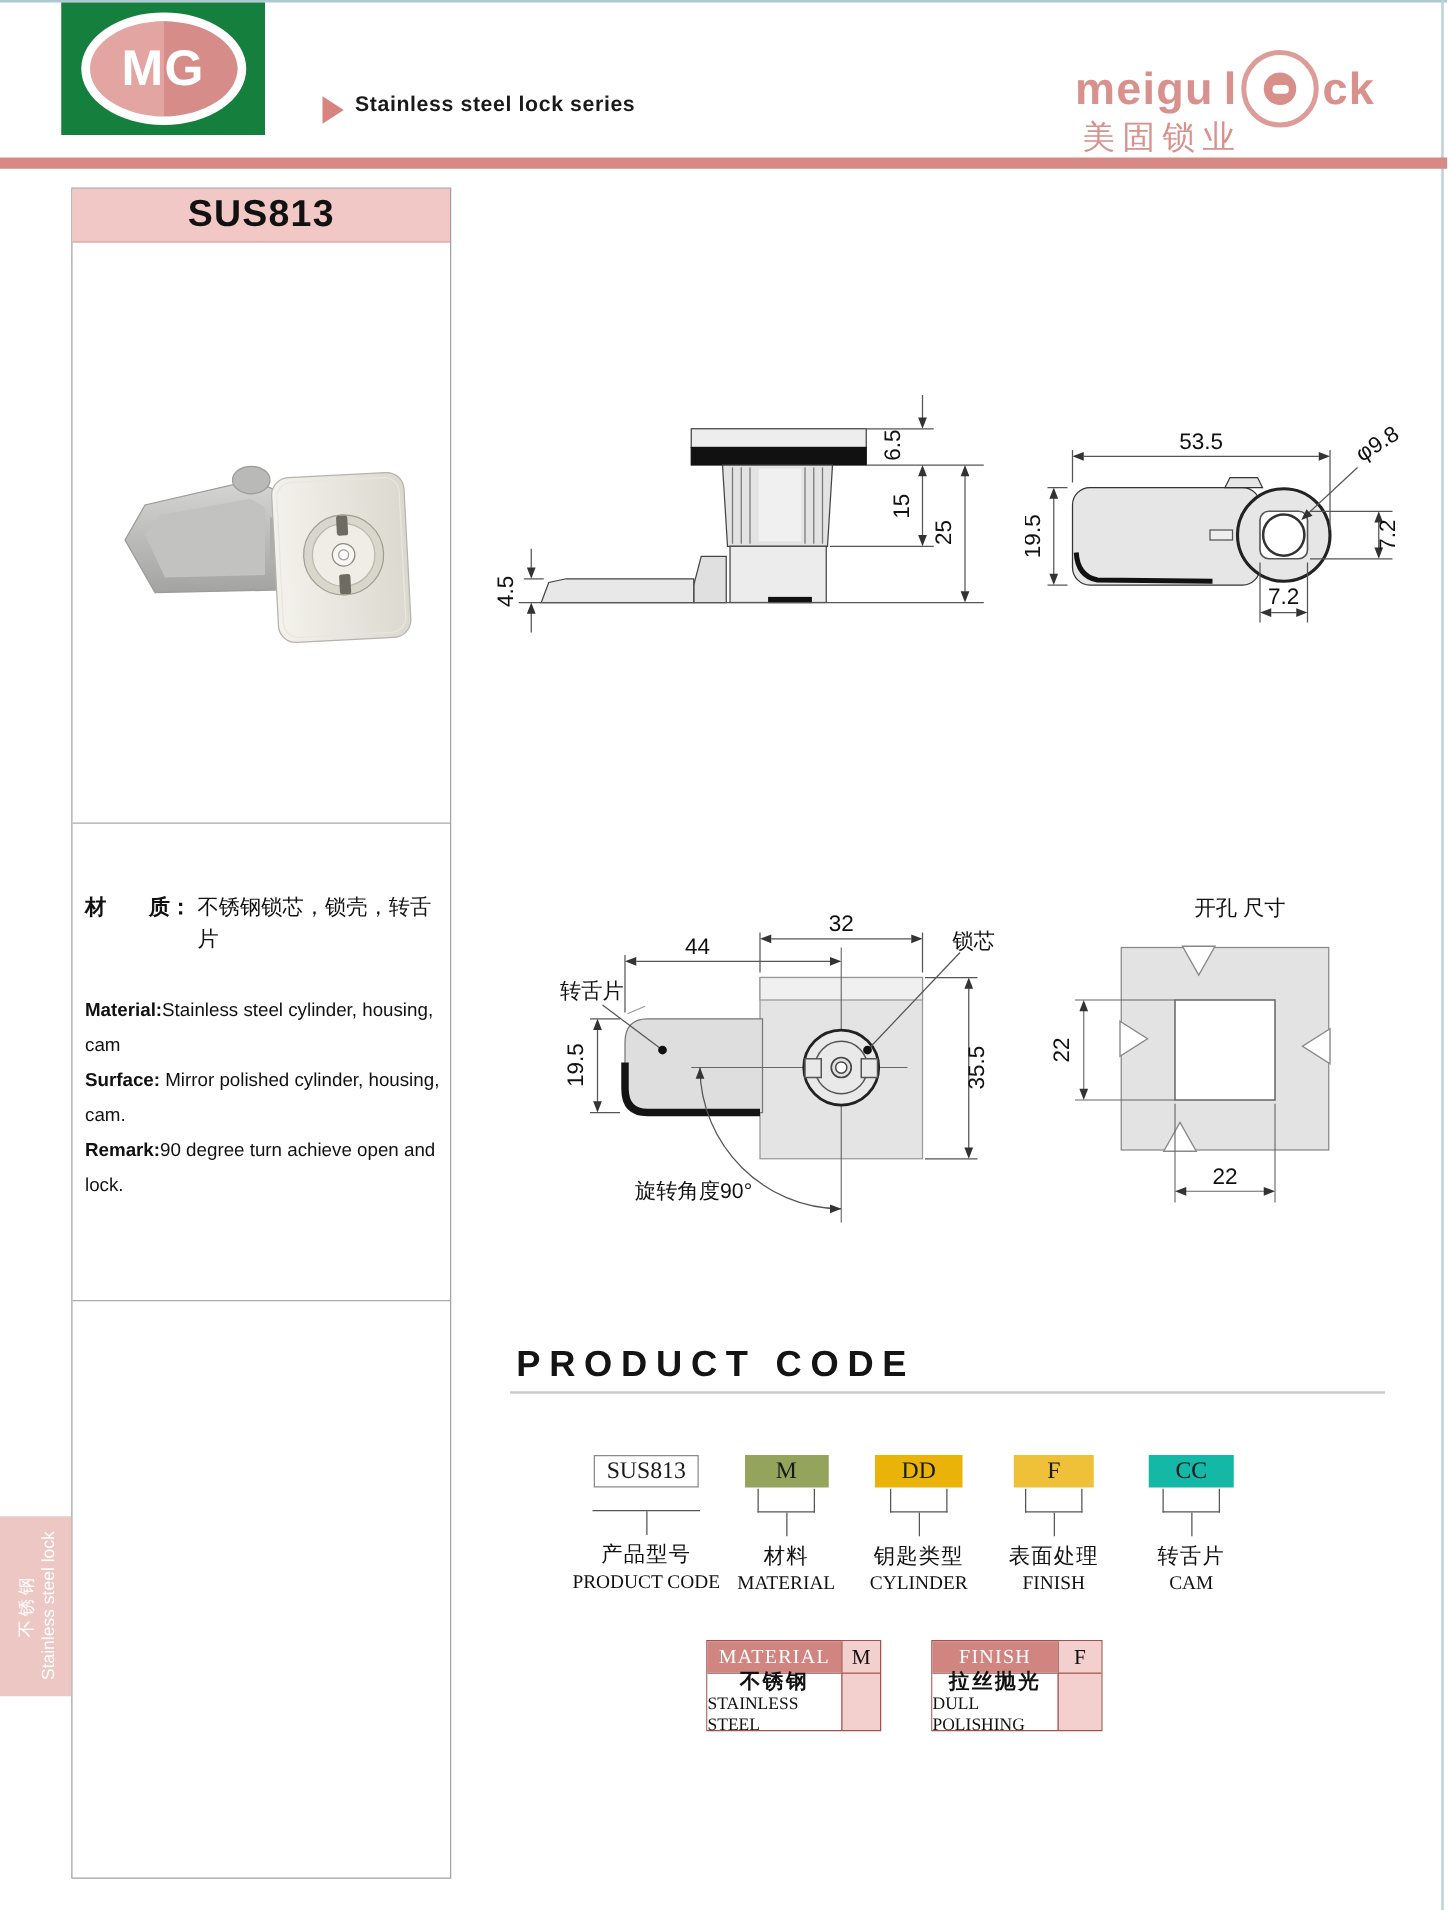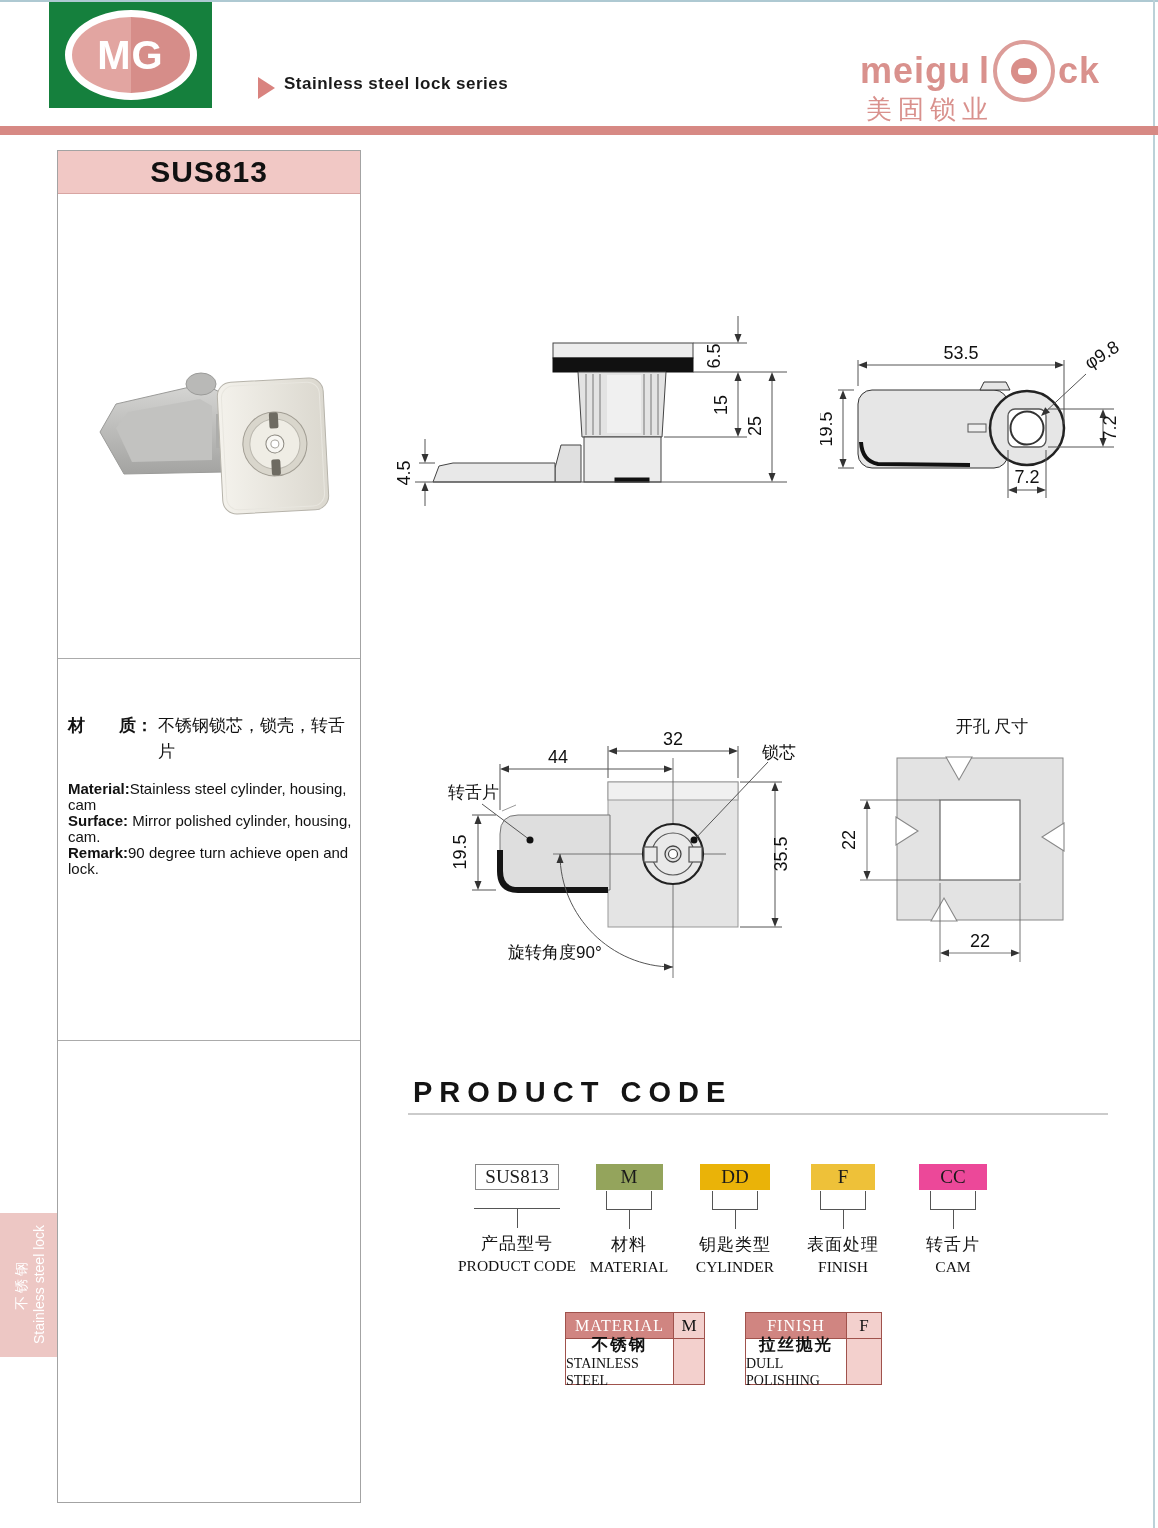--- a/index.html
+++ b/index.html
@@ -33,21 +33,21 @@
            box-sizing:border-box;background:#fff;}
   .model-box{height:42px;background:#f1c8c5;border-bottom:1px solid #d8a5a2;
              display:flex;align-items:center;justify-content:center;
              font-size:30px;font-weight:bold;letter-spacing:1px;color:#111;}
   .photo-area{position:relative;height:464px;border-bottom:1px solid #ababab;}
   .spec-area{height:382px;border-bottom:1px solid #ababab;box-sizing:border-box;
              padding:54px 8px 16px 10px;}
   .cnrow{display:flex;font-size:17px;line-height:26px;}
   .cnrow .lbl{width:90px;font-weight:bold;flex:none;}
   .cnrow .txt{width:196px;}
-  .enblock{margin-top:16px;font-size:15px;line-height:16px;width:288px;}
+  .enblock{margin-top:30px;font-size:15px;line-height:28px;width:288px;}
   .enblock p{margin:0;}
   .enblock .lbl{font-weight:bold;}
   .side-tab{left:0;top:1213px;width:57px;height:144px;background:#edc7c4;}
   .side-tab-inner{position:absolute;left:-43px;top:43px;width:144px;height:57px;
                   transform:rotate(-90deg);display:flex;flex-direction:column;
                   align-items:center;justify-content:center;color:#fff;}
   .side-tab-inner .cn{font-size:14px;letter-spacing:3px;line-height:18px;}
   .side-tab-inner .en{font-size:14px;line-height:18px;}
   
   svg text{font-family:"Liberation Sans",sans-serif;}
@@ -56,21 +56,21 @@
   
   .pc-title{left:413px;top:1076px;font-size:29px;font-weight:bold;letter-spacing:7px;color:#141414;}
   .pc-line{left:408px;top:1113px;width:700px;height:2px;background:#cbcbcb;}
   .pc-col{position:absolute;top:1164px;width:150px;display:flex;flex-direction:column;align-items:center;}
   .code-box{height:26px;display:flex;align-items:center;justify-content:center;
             font-family:"Liberation Serif",serif;font-size:19px;color:#1a1a1a;box-sizing:border-box;}
   .cb-sus{width:84px;background:#fff;border:1px solid #8a8a8a;}
   .cb-m{width:67px;background:#94a45c;}
   .cb-dd{width:70px;background:#eab308;}
   .cb-f{width:64px;background:#eec139;}
-  .cb-cc{width:68px;background:#ec4899;}
+  .cb-cc{width:68px;background:#14b8a6;}
   .tline{width:86px;height:1px;background:#555;margin-top:18px;}
   .bracket{width:46px;height:19px;border-left:1px solid #555;border-right:1px solid #555;
            border-bottom:1px solid #555;margin-top:1px;box-sizing:border-box;}
   .stem{width:1px;height:19px;background:#555;}
   .col-cn{margin-top:4px;font-size:17px;letter-spacing:1px;font-family:Liberation Sans, sans-serif;}
   .col-en{font-size:15.5px;font-family:"Liberation Serif",serif;margin-top:2px;white-space:nowrap;}
   
   .spec-table{position:absolute;border:1px solid #a0524c;display:grid;
               font-family:"Liberation Serif",serif;}
   .spec-table .cell{display:flex;flex-direction:column;align-items:center;justify-content:center;

